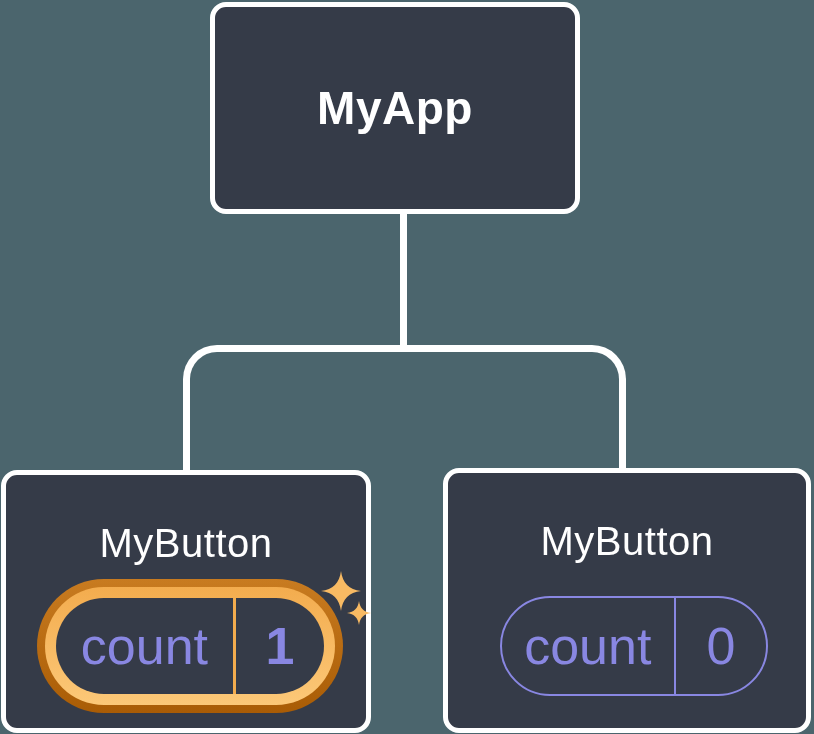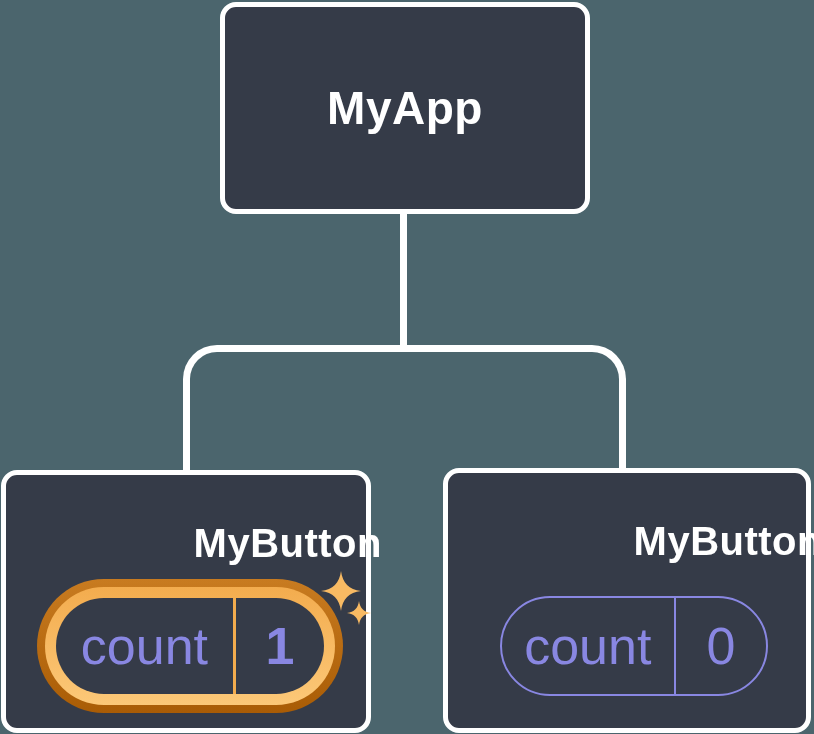--- a/index.html
+++ b/index.html
@@ -21,42 +21,42 @@
     position:relative;width:814px;height:734px;
     background:var(--background);
   }
   .node{
     position:absolute;
     background:var(--node-fill);
     border:5px solid var(--node-border);
     border-radius:16px;
   }
   .node-root{
-    left:220px;top:2px;width:370px;height:212px;
+    left:210px;top:2px;width:370px;height:212px;
     display:flex;align-items:center;justify-content:center;
   }
   .root-label{
     color:#fff;font-size:46px;font-weight:600;letter-spacing:.5px;
   }
   .stem{
     position:absolute;left:400px;top:212px;width:7px;height:138px;
     background:var(--connector);
   }
   .bracket{
     position:absolute;left:183px;top:345px;width:443px;height:126px;
     border-top:7px solid var(--connector);
     border-left:7px solid var(--connector);
     border-right:7px solid var(--connector);
     border-radius:34px 34px 0 0;
   }
   .node-child-left{left:1px;top:470px;width:370px;height:263px;}
   .node-child-right{left:443px;top:468px;width:368px;height:265px;}
   .child-label{
-    position:absolute;top:46px;left:16px;width:100%;
-    text-align:right;color:#fff;font-size:40px;font-weight:700;letter-spacing:.5px;
+    position:absolute;top:46px;left:0;width:100%;
+    text-align:center;color:#fff;font-size:40px;font-weight:400;letter-spacing:.5px;
   }
   
   .pill-hl-outer{
     position:absolute;left:31px;top:104px;width:306px;height:134px;
     border-radius:67px;
     background:linear-gradient(to bottom,var(--hl-outer-top),var(--hl-outer-bottom));
     padding:8px;
   }
   .pill-hl-mid{
     width:100%;height:100%;border-radius:59px;

